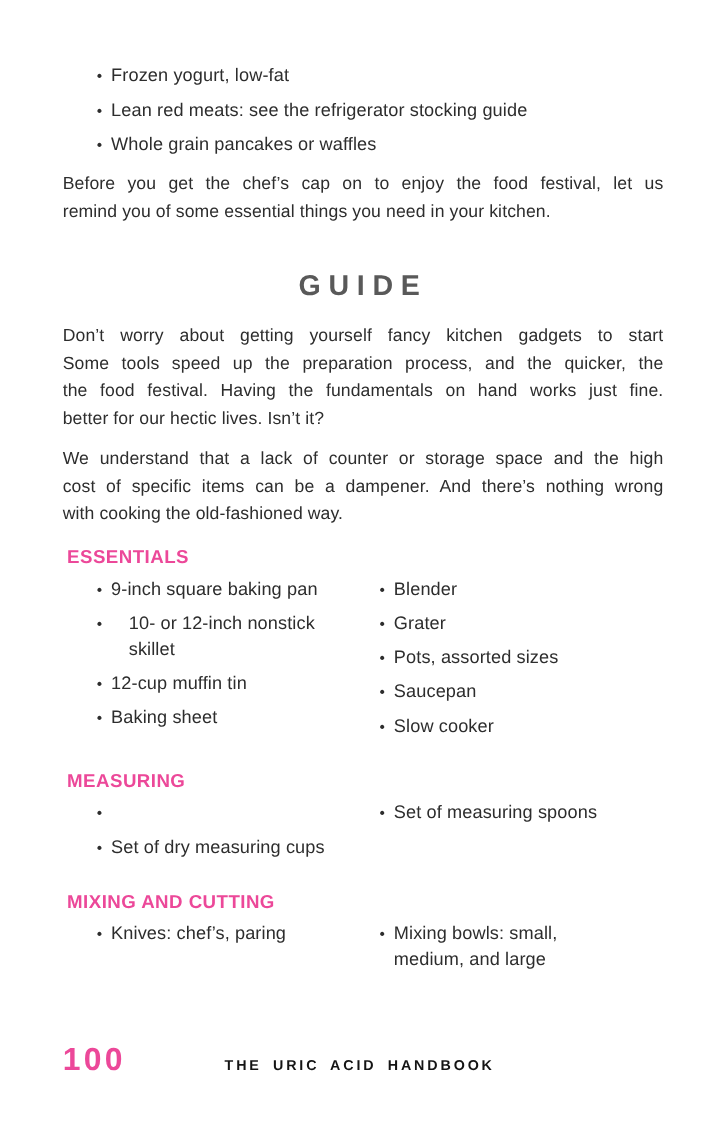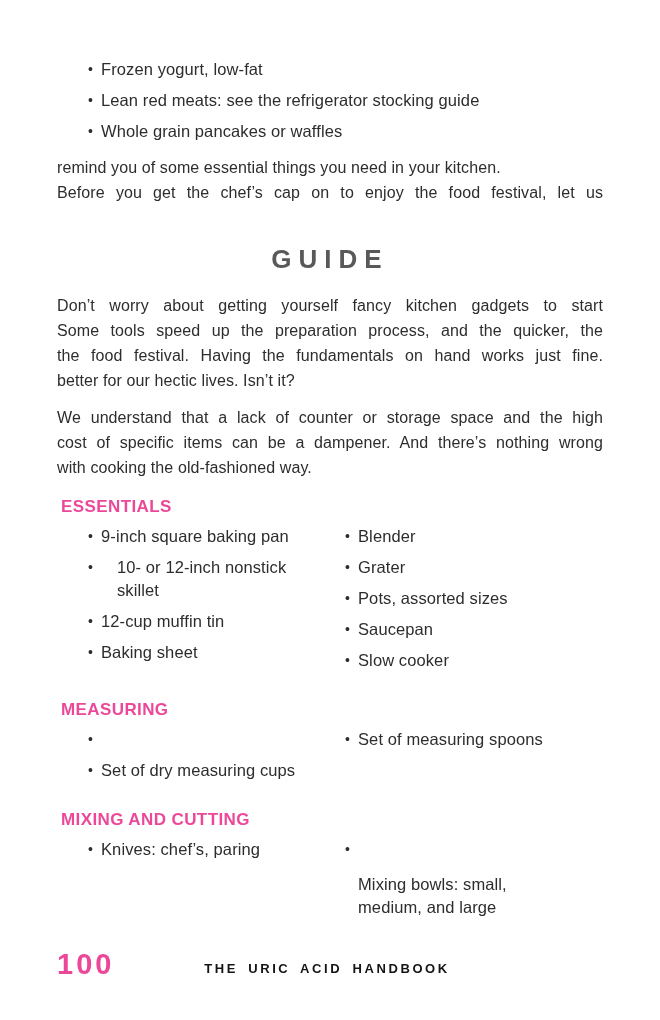--- a/index.html
+++ b/index.html
@@ -14,21 +14,21 @@
     color: #2d2d2d;
     box-sizing: border-box;
     padding: 58px 57px 0 57px;
   }
   
   .blist { list-style: none; margin: 0; padding: 0 0 0 31px; }
   .li { display: flex; align-items: flex-start; font-size: 16.5px; line-height: 23px; margin-bottom: 8px; letter-spacing: 0.1px; }
   .li .dot { flex: 0 0 auto; margin-right: 8px; font-size: 14px; line-height: 23px; }
   .li .t { display: inline-block; }
   .t.wrap-skillet { max-width: 170px; margin-left: 16px; }
-  .t.wrap-bowls  { max-width: 155px; margin-top: 35px; }
+  .t.wrap-bowls  { max-width: 155px; }
 
   
   .para { margin: 0; }
   .pl { font-size: 16px; line-height: 25px; text-align: justify; text-align-last: justify; letter-spacing: 0.1px; }
   .pl.last { text-align-last: left; }
   .para.intro { margin-top: 12px; }
   .para.p2 { margin-top: 17px; }
   .para.p3 { margin-top: 12px; }
 
   
@@ -73,22 +73,22 @@
       <span class="dot">•</span>
       <span class="t">Lean red meats: see the refrigerator stocking guide</span>
     </li>
     <li class="li">
       <span class="dot">•</span>
       <span class="t">Whole grain pancakes or waffles</span>
     </li>
   </ul>
 
   <div class="para intro">
+    <div class="pl">Before you get the chef’s cap on to enjoy the food festival, let us</div>
     <div class="pl last">remind you of some essential things you need in your kitchen.</div>
-    <div class="pl">Before you get the chef’s cap on to enjoy the food festival, let us</div>
   </div>
 
   <h1 class="chapter">
     <span class="hl">GUIDE</span>
   </h1>
 
   <div class="para p2">
     <div class="pl">Don’t worry about getting yourself fancy kitchen gadgets to start</div>
     <div class="pl">Some tools speed up the preparation process, and the quicker, the</div>
     <div class="pl">the food festival. Having the fundamentals on hand works just fine.</div>

